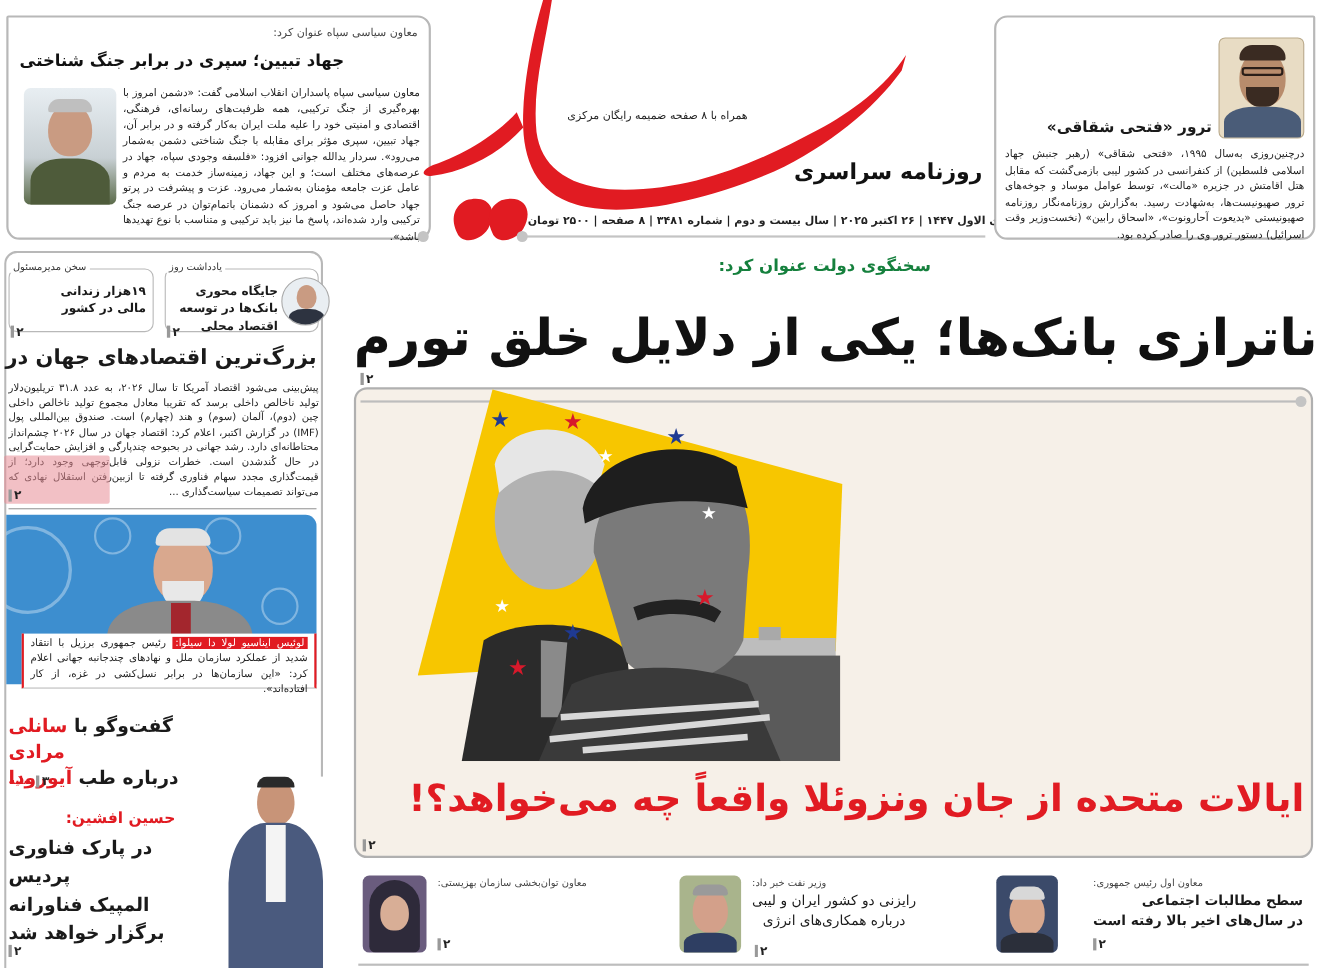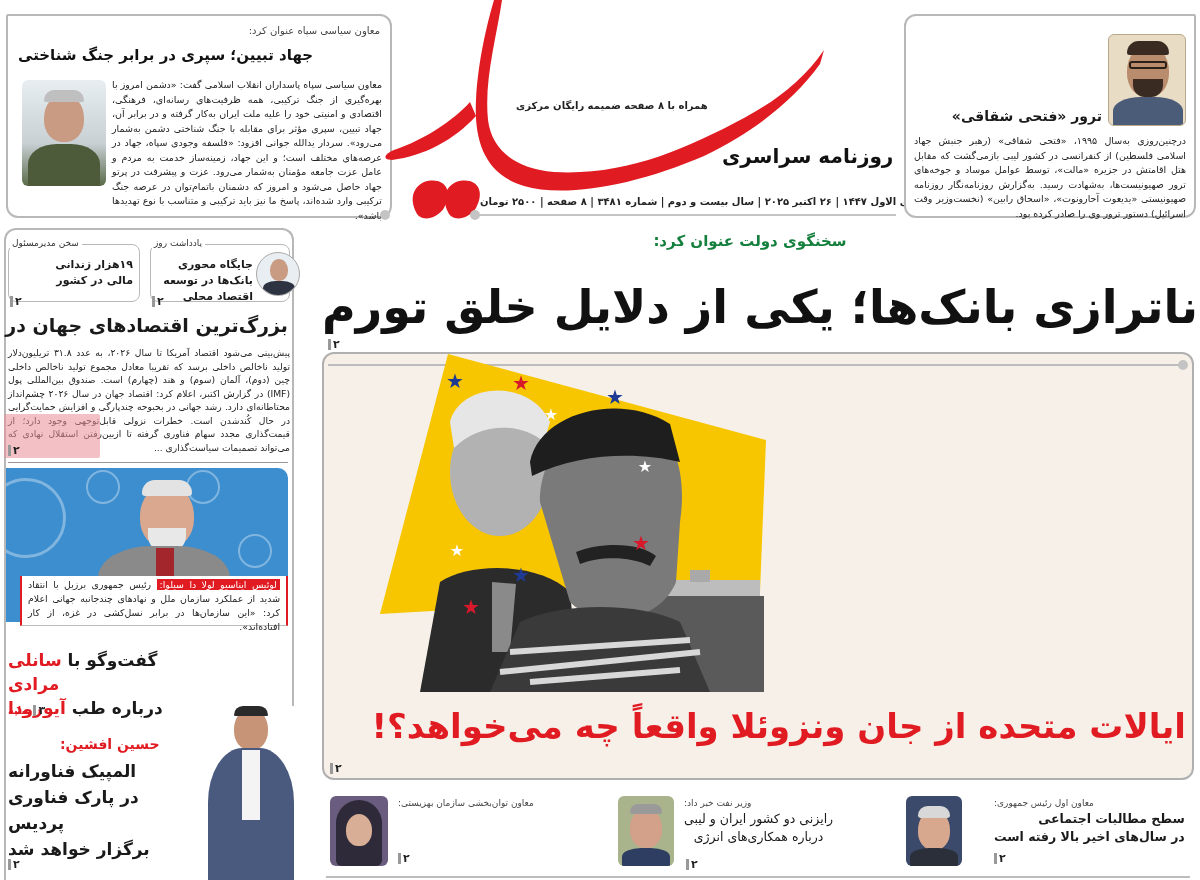--- a/index.html
+++ b/index.html
@@ -17,21 +17,21 @@
   .suit { position: absolute; border-radius: 40% 40% 0 0; }
 
   
   .kicker { font-size: 10px; color: #444; }
   .headline-sm { font-weight: bold; font-size: 15px; color: #111; }
   .body-text { font-size: 9.5px; line-height: 14.5px; color: #222; text-align: justify; }
 
   
   .logo-svg { position: absolute; }
   .subtitle { font-weight: bold; font-size: 20px; color: #111; }
-  .tagline { font-size: 10px; font-weight: bold; color: #222; }
+  .tagline { font-size: 10px; font-weight: normal; color: #222; }
   .dateline { font-size: 10px; font-weight: bold; color: #222; white-space: nowrap; }
   .rule { position: absolute; height: 2px; background: #c4c4c4; }
   .dot { position: absolute; width: 10px; height: 10px; border-radius: 50%; background: #c4c4c4; }
 
   
   .super { font-size: 15px; font-weight: bold; color: #15803d; text-align: center; }
   .mega { font-size: 46px; font-weight: 900; color: #111; text-align: center; letter-spacing: -1px; font-family: "DejaVu Sans", sans-serif; }
   .red-mega { font-size: 34px; font-weight: 900; color: #e11b22; font-family: "DejaVu Sans", sans-serif; }
 
   .section-label { font-size: 9px; color: #333; background: #fff; padding: 0 3px; }
@@ -142,22 +142,22 @@
 </div>
 
 <div class="photo" style="left:204px; top:706px; width:90px; height:174px; border-radius:0; background:#fff;">
   <div class="face" style="left:30px; top:2px; width:34px; height:42px; background:#c89478;"></div>
   <div class="abs" style="left:30px; top:0px; width:34px; height:10px; background:#2a2a2a; border-radius:16px 16px 2px 2px;"></div>
   <div class="suit" style="left:4px; top:42px; width:86px; height:136px; background:#4a5a7e;"></div>
   <div class="abs" style="left:38px; top:44px; width:18px; height:70px; background:#f4f4f4;"></div>
 </div>
 <div class="abs" style="left:60px; width:138px; top:736px; font-weight:900; font-size:14px; color:#e11b22; text-align:left; direction:rtl;">حسین افشین:</div>
 <div class="abs" style="left:8px; width:190px; top:758px; font-weight:900; font-size:17px; line-height:26px; text-align:left; direction:rtl;">
+  <div>در پارک فناوری پردیس</div>
   <div>المپیک فناورانه</div>
-  <div>در پارک فناوری پردیس</div>
   <div>برگزار خواهد شد</div>
 </div>
 <div class="pg" style="left:8px; top:858px;">
     <span class="bar"></span>
     <span>۲</span>
   </div>
 
 <div class="abs super" style="left:320px; width:860px; top:232px;">سخنگوی دولت عنوان کرد:</div>
 <div class="abs mega" style="left:320px; width:880px; top:280px; white-space:nowrap;">ناترازی بانک‌ها؛ یکی از دلایل خلق تورم</div>
 <div class="pg" style="left:328px; top:338px;">

